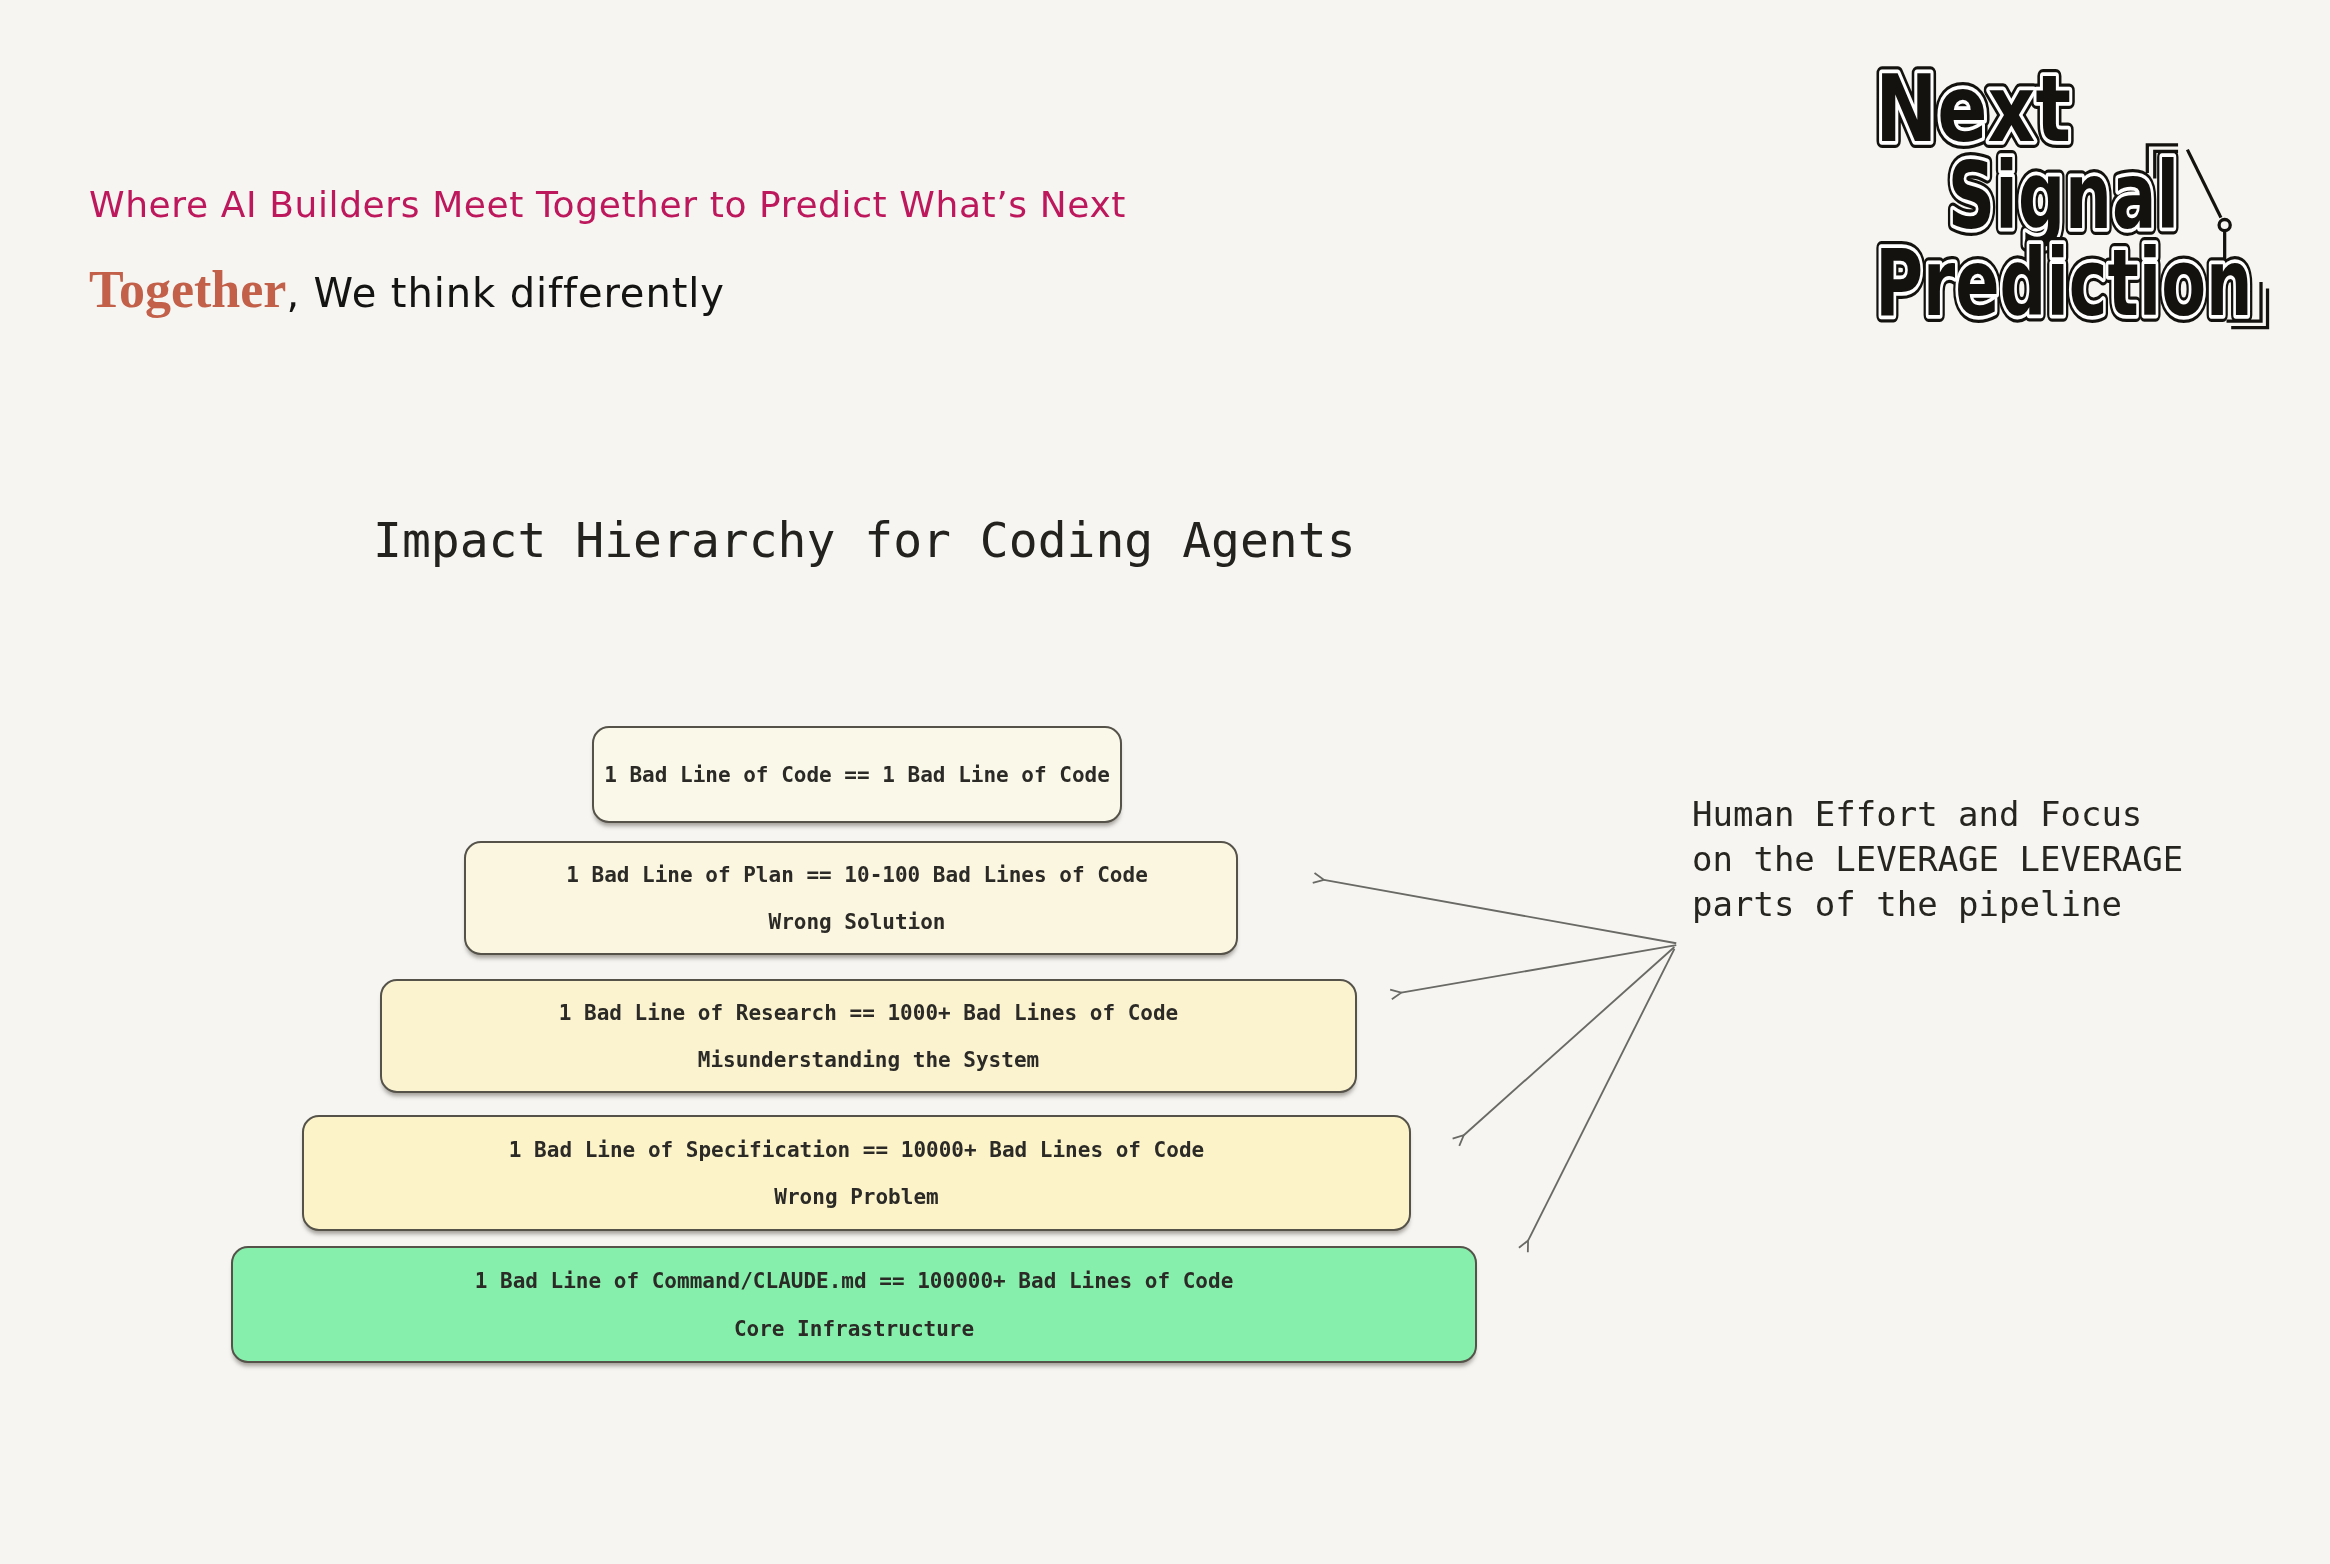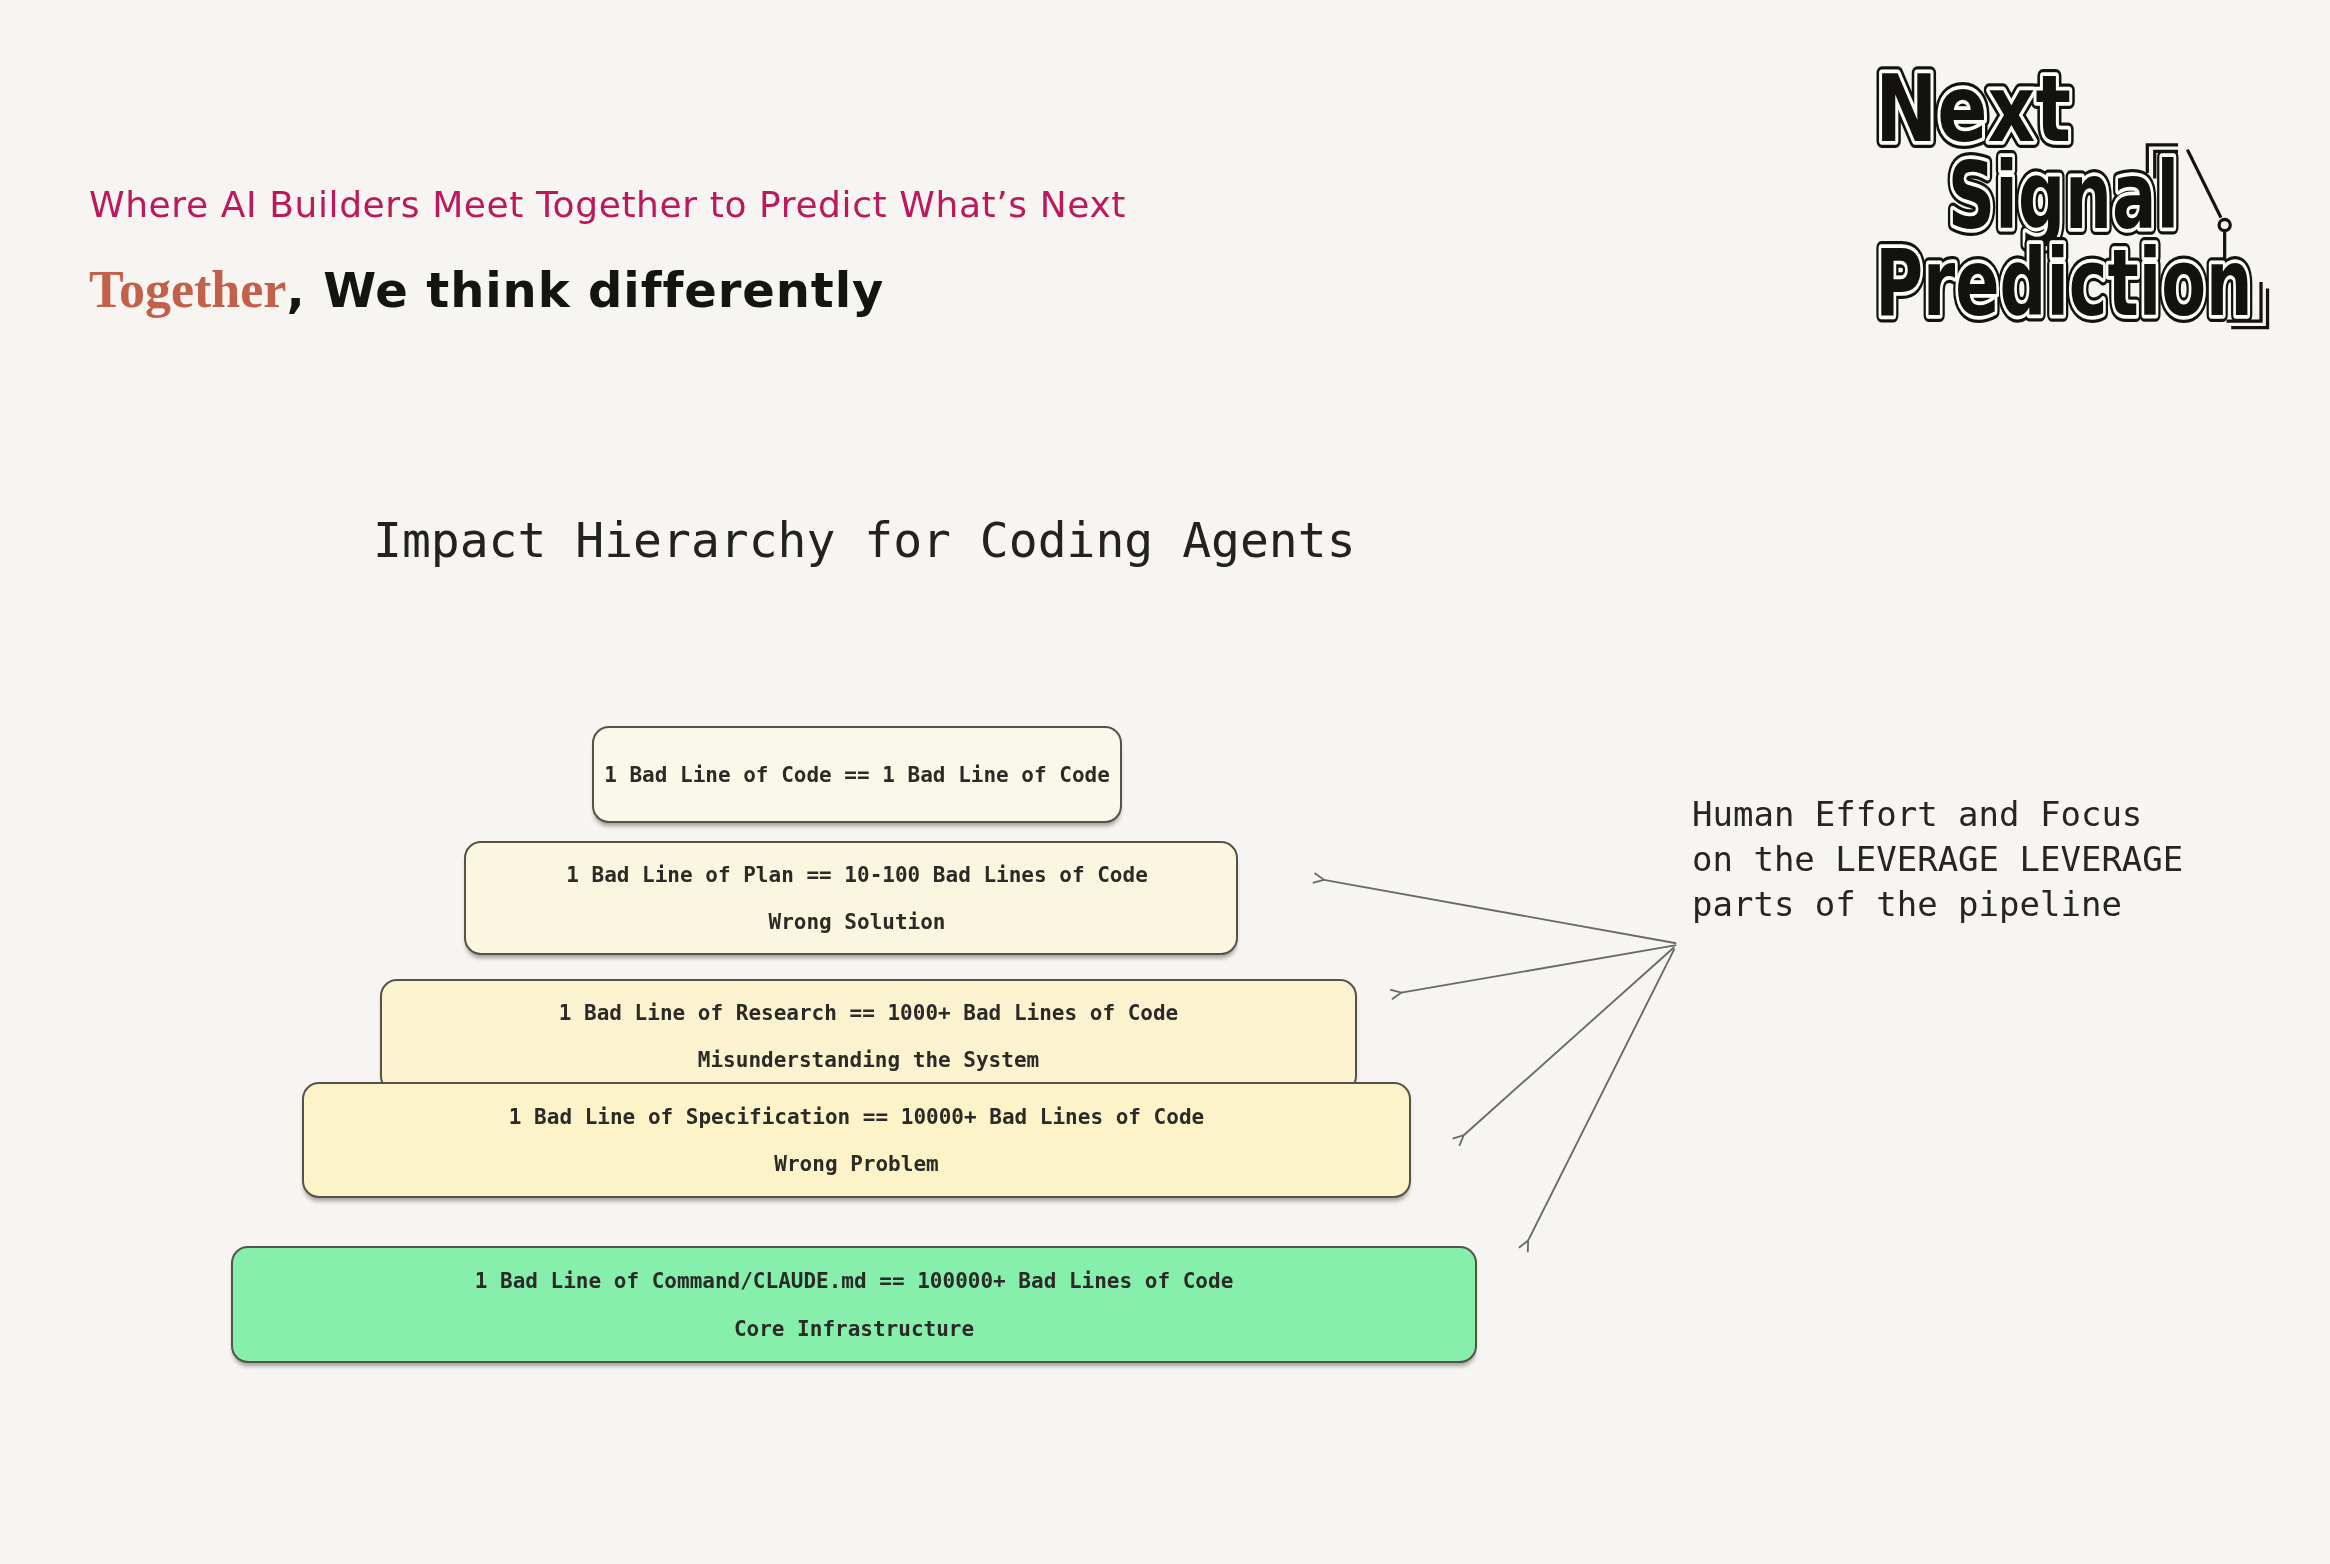--- a/index.html
+++ b/index.html
@@ -19,21 +19,21 @@
   }
   .tagline2{
     position:absolute;left:89px;top:264px;
     display:flex;align-items:baseline;white-space:nowrap;line-height:1;
   }
   .tagline2 .accent{
     font-family:"Liberation Serif","DejaVu Serif",serif;
     font-weight:700;font-size:52px;color:#c2604a;
   }
   .tagline2 .rest{
-    font-size:48px;letter-spacing:0.9px;font-weight:700;color:#141413;
+    font-size:40px;letter-spacing:0.9px;font-weight:400;color:#141413;
   }
   
   .logo{position:absolute;left:1850px;top:45px;width:466px;height:308px;}
   .logo text{
     font-family:"DejaVu Sans","Liberation Sans",sans-serif;
     font-weight:bold;font-size:100px;
   }
   .logo .l-outer{fill:none;stroke:#14120f;stroke-width:15;stroke-linejoin:round;}
   .logo .l-white{fill:none;stroke:#ffffff;stroke-width:8;stroke-linejoin:round;}
   .logo .l-fill{fill:#14120f;}
@@ -52,21 +52,21 @@
     box-shadow:0 5.6px 4.7px -2.8px rgba(95,90,80,.55);
     display:flex;flex-direction:column;
     justify-content:space-around;align-items:center;
     font-family:"DejaVu Sans Mono","Liberation Mono",monospace;
     font-weight:bold;font-size:21px;color:#2b2a26;
     padding:9.3px 0 7.5px 0;box-sizing:border-box;margin-top:28px;
   }
   .lvl1{left:592px;top:698px;width:530px;height:97px;}
   .lvl2{left:464px;top:813px;width:774px;height:114px;padding-left:12px;}
   .lvl3{left:380px;top:951px;width:977px;height:114px;}
-  .lvl4{left:302px;top:1054px;width:1109px;height:116px;}
+  .lvl4{left:302px;top:1087px;width:1109px;height:116px;}
   .lvl5{left:231px;top:1218px;width:1246px;height:117px;}
   .level .eq,.level .lab{white-space:nowrap;line-height:1;}
   
   .annotation{
     position:absolute;left:1692px;top:792px;
     font-family:"DejaVu Sans Mono","Liberation Mono",monospace;
     font-size:34px;line-height:45px;color:#26251f;white-space:nowrap;
   }
   .arrows{position:absolute;left:0;top:0;width:2331px;height:1564px;pointer-events:none;}
 </style>

